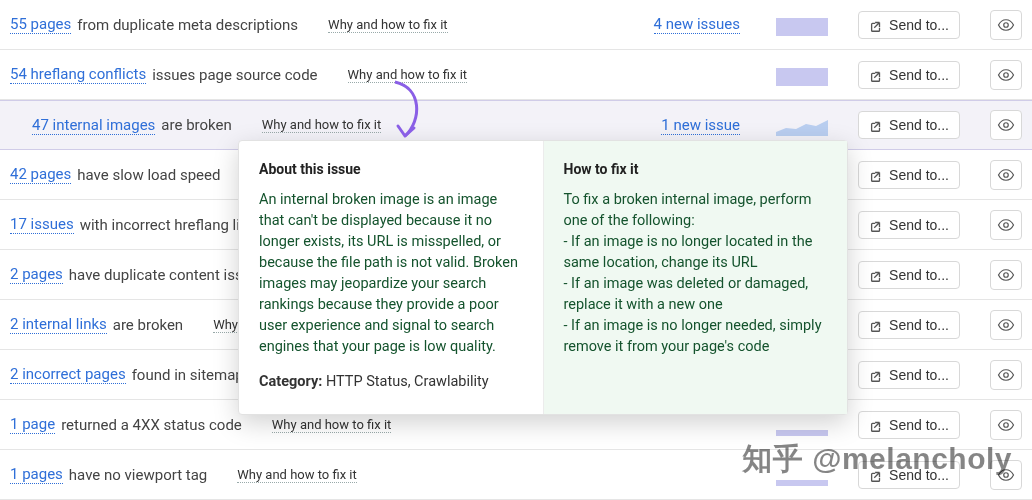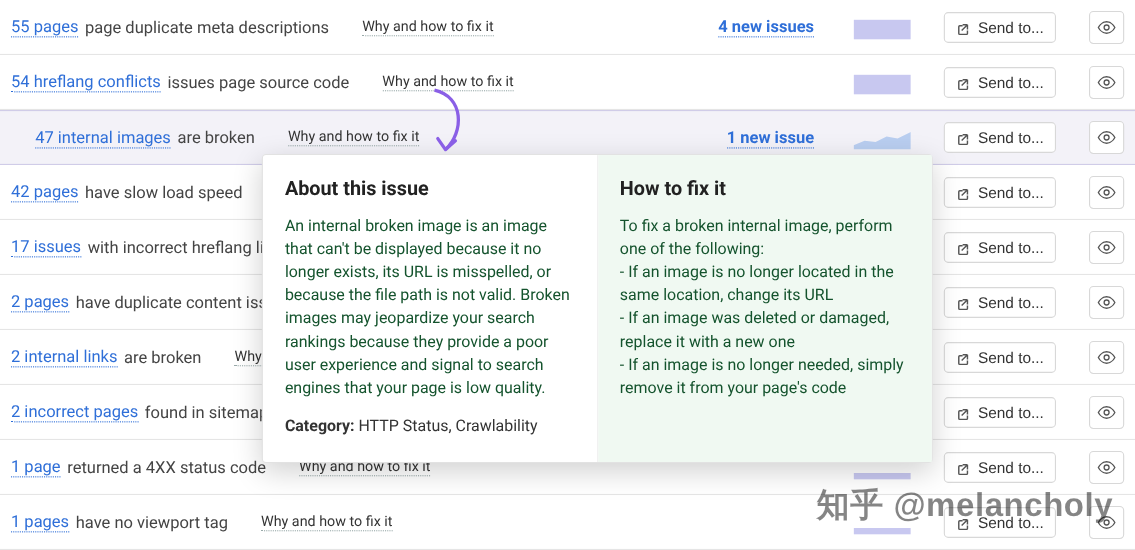--- a/index.html
+++ b/index.html
@@ -51,21 +51,20 @@
     white-space: nowrap;
   }
   .spacer { flex: 1 1 auto; }
   .newissues {
     text-align: right;
     color: #2f6fd8;
     border-bottom: 1px dotted #2f6fd8;
     cursor: pointer;
     white-space: nowrap;
     margin-right: 6px;
-    font-weight: bold;
   }
   .spark {
     width: 52px;
     height: 22px;
     flex: 0 0 52px;
   }
   .sendbtn {
     display: flex;
     align-items: flex-end;
     gap: 6px;
@@ -122,21 +121,21 @@
     z-index: 5;
     font-size: 14.5px;
     line-height: 1.45;
   }
   .popover .col {
     padding: 18px 20px 22px 20px;
     flex: 1 1 0;
   }
   .popover .col.left { border-right: 1px solid #ececec; }
   .popover .col.right { background: #f0f9f2; }
-  .popover h3 { font-size: 18px; font-weight: 700; margin-bottom: 10px; color: #222; }
+  .popover h3 { font-size: 14px; font-weight: 700; margin-bottom: 10px; color: #222; }
   .popover p { color: #14532d; }
   .popover .cat { margin-top: 14px; color: #333; }
   .popover .cat b { font-weight: 700; }
 
   .watermark {
     position: absolute;
     right: 20px;
     bottom: 20px;
     font-size: 30px;
     font-weight: 700;
@@ -147,21 +146,21 @@
     font-family: "PingFang SC", "Microsoft YaHei", sans-serif;
   }
 </style>
 </head>
 <body>
 
 <div class="table">
     <div class="row">
       <span class="desc">
         <a class="link">55 pages</a>
-        <span class="rest"> page duplicate meta descriptions</span>
+        <span class="rest"> from duplicate meta descriptions</span>
       </span>
       <span class="why">Why and how to fix it</span>
       <span class="spacer"></span>
       <a class="newissues">4 new issues</a>
       <svg class="spark" viewBox="0 0 52 22">
         <rect class="bar" x="0" y="4" width="52" height="18"></rect>
       </svg>
       <button class="sendbtn">
         <svg viewBox="0 0 16 16" fill="none" stroke="#555" stroke-width="1.5">
           <path d="M6 10 L12 4 M12 4 H7 M12 4 V9"></path>

